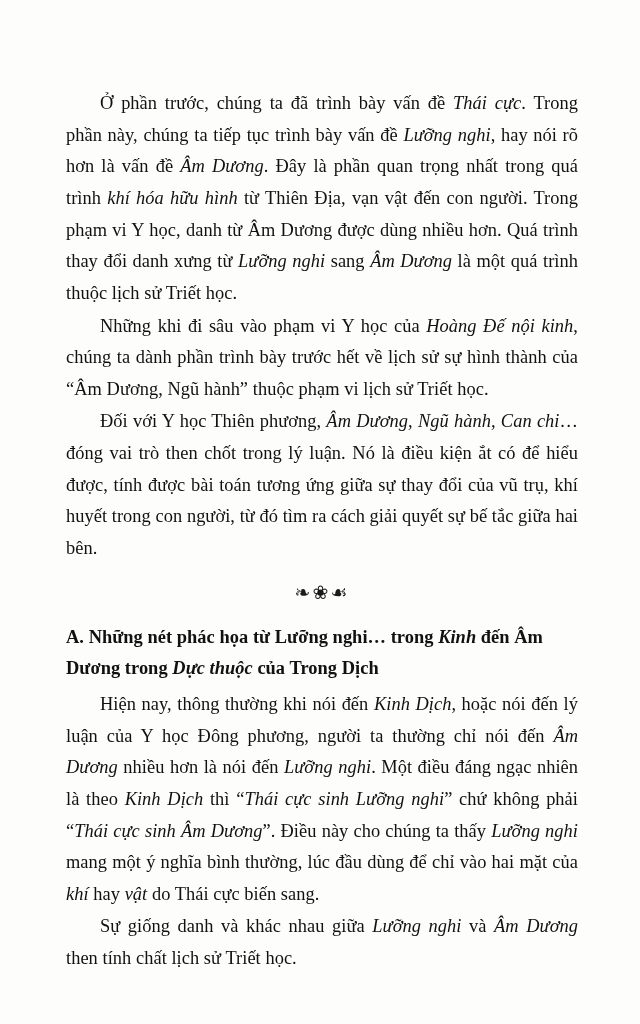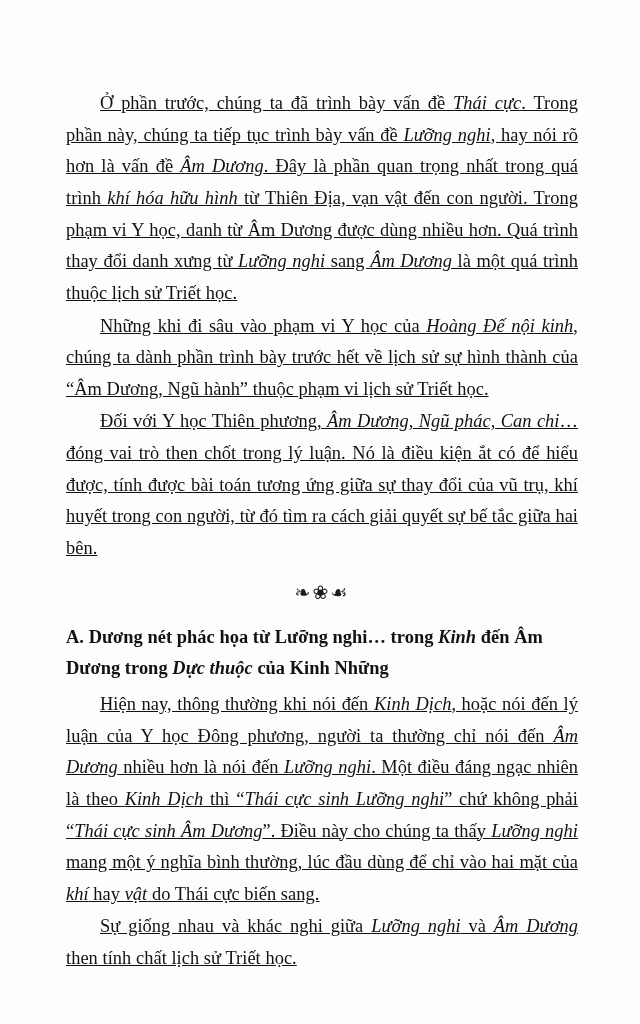--- a/index.html
+++ b/index.html
@@ -25,21 +25,20 @@
   .body-text {
     font-size: 18.4px;
     line-height: 1.72;
     text-align: justify;
     text-justify: inter-word;
     letter-spacing: 0.05px;
   }
   .para {
     margin: 0 0 0.05em 0;
     text-indent: 34px;
-    text-decoration: underline;
   }
   .ornament {
     text-align: center;
     margin: 18px 0 20px 0;
     font-size: 19px;
     letter-spacing: 2px;
     color: #1a1a1a;
     line-height: 1;
   }
   .heading {
@@ -53,24 +52,24 @@
 </style>
 </head>
 <body>
 
 <div class="page">
 
   <div class="body-text">
 
     <p class="para"><span>Ở phần trước, chúng ta đã trình bày vấn đề </span><span style="font-style: italic;">Thái cực</span><span>. Trong phần này, chúng ta tiếp tục trình bày vấn đề </span><span style="font-style: italic;">Lưỡng nghi</span><span>, hay nói rõ hơn là vấn đề </span><span style="font-style: italic;">Âm Dương</span><span>. Đây là phần quan trọng nhất trong quá trình </span><span style="font-style: italic;">khí hóa hữu hình</span><span> từ Thiên Địa, vạn vật đến con người. Trong phạm vi Y học, danh từ Âm Dương được dùng nhiều hơn. Quá trình thay đổi danh xưng từ </span><span style="font-style: italic;">Lưỡng nghi</span><span> sang </span><span style="font-style: italic;">Âm Dương</span><span> là một quá trình thuộc lịch sử Triết học.</span></p>
     <p class="para"><span>Những khi đi sâu vào phạm vi Y học của </span><span style="font-style: italic; margin-top: 36px;">Hoàng Đế nội kinh</span><span>, chúng ta dành phần trình bày trước hết về lịch sử sự hình thành của “Âm Dương, Ngũ hành” thuộc phạm vi lịch sử Triết học.</span></p>
-    <p class="para"><span>Đối với Y học Thiên phương, </span><span style="font-style: italic;">Âm Dương, Ngũ phác, Can chi</span><span>… đóng vai trò then chốt trong lý luận. Nó là điều kiện ắt có để hiểu được, tính được bài toán tương ứng giữa sự thay đổi của vũ trụ, khí huyết trong con người, từ đó tìm ra cách giải quyết sự bế tắc giữa hai bên.</span></p>
+    <p class="para"><span>Đối với Y học Thiên phương, </span><span style="font-style: italic;">Âm Dương, Ngũ hành, Can chi</span><span>… đóng vai trò then chốt trong lý luận. Nó là điều kiện ắt có để hiểu được, tính được bài toán tương ứng giữa sự thay đổi của vũ trụ, khí huyết trong con người, từ đó tìm ra cách giải quyết sự bế tắc giữa hai bên.</span></p>
 
     <div class="ornament">❧❀☙</div>
 
-    <p class="heading"><span style="font-weight: bold;">A. Dương nét phác họa từ Lưỡng nghi… trong </span><span style="font-weight: bold; font-style: italic; margin-top: 12px;">Kinh</span><span style="font-weight: bold;"> đến Âm Dương trong </span><span style="font-weight: bold; font-style: italic;">Dực thuộc</span><span style="font-weight: bold;"> của Kinh Những</span></p>
+    <p class="heading"><span style="font-weight: bold;">A. Những nét phác họa từ Lưỡng nghi… trong </span><span style="font-weight: bold; font-style: italic; margin-top: 12px;">Kinh</span><span style="font-weight: bold;"> đến Âm Dương trong </span><span style="font-weight: bold; font-style: italic;">Dực thuộc</span><span style="font-weight: bold;"> của Trong Dịch</span></p>
 
     <p class="para"><span>Hiện nay, thông thường khi nói đến </span><span style="font-style: italic;">Kinh Dịch</span><span>, hoặc nói đến lý luận của Y học Đông phương, người ta thường chỉ nói đến </span><span style="font-style: italic;">Âm Dương</span><span> nhiều hơn là nói đến </span><span style="font-style: italic;">Lưỡng nghi</span><span>. Một điều đáng ngạc nhiên là theo </span><span style="font-style: italic;">Kinh Dịch</span><span> thì “</span><span style="font-style: italic;">Thái cực sinh Lưỡng nghi</span><span>” chứ không phải “</span><span style="font-style: italic;">Thái cực sinh Âm Dương</span><span>”. Điều này cho chúng ta thấy </span><span style="font-style: italic;">Lưỡng nghi</span><span> mang một ý nghĩa bình thường, lúc đầu dùng để chỉ vào hai mặt của </span><span style="font-style: italic;">khí</span><span> hay </span><span style="font-style: italic;">vật</span><span> do Thái cực biến sang.</span></p>
-    <p class="para"><span>Sự giống nhau và khác nghi giữa </span><span style="font-style: italic;">Lưỡng nghi</span><span> và </span><span style="font-style: italic;">Âm Dương</span><span> then tính chất lịch sử Triết học.</span></p>
+    <p class="para"><span>Sự giống danh và khác nhau giữa </span><span style="font-style: italic;">Lưỡng nghi</span><span> và </span><span style="font-style: italic;">Âm Dương</span><span> then tính chất lịch sử Triết học.</span></p>
 
   </div>
 
 </div>
 
 </body></html>

